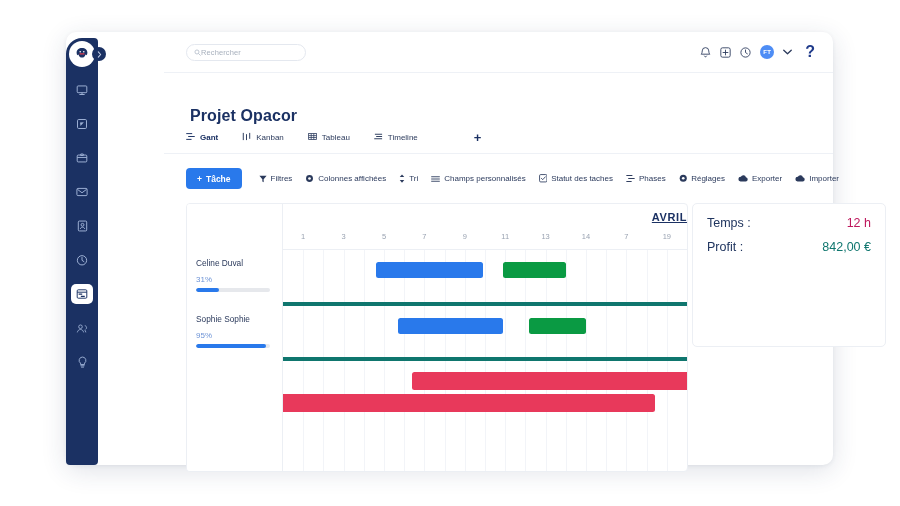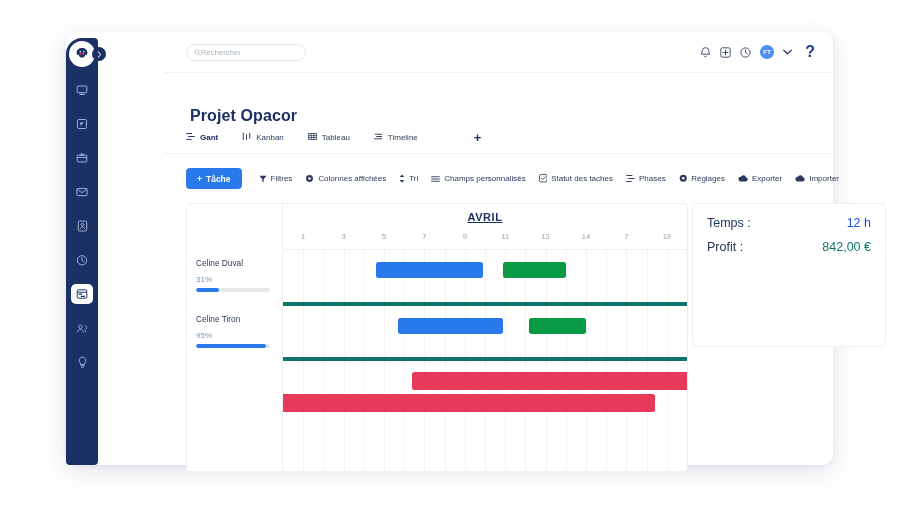--- a/index.html
+++ b/index.html
@@ -144,21 +144,21 @@
     position:absolute; left:0; top:0; width: 96px; height:100%;
     border-right: 1px solid #eceff4;
     background:#fff; z-index:3;
   }
   .gantt-head {
     position:absolute; left:0; top:0; right:0; height: 46px;
     border-bottom:1px solid #eceff4;
   }
   .month {
     position:absolute; left:96px; right:0; top: 7px;
-    text-align:center;
+    text-align:right;
     font-size: 11px; font-weight:bold; color:#1b3163;
     letter-spacing:.6px;
     text-decoration:underline;
   }
   .daynums { position:absolute; left:96px; right:0; top:28px; height:14px; }
   .daynum {
     position:absolute; top:0;
     font-size:7.5px; color:#9aa3b2;
     transform: translateX(-50%);
   }
@@ -438,21 +438,21 @@
                 <div class="r-fill" style="width: 31%;"></div>
               </div>
             </div>
             <div class="bars">
               <div class="bar" style="background: rgb(41, 121, 235); left: 23%; width: 26.5%; top: 12px;"></div>
               <div class="bar" style="background: rgb(10, 154, 67); left: 54.5%; width: 15.5%; top: 12px;"></div>
             </div>
           </div>
           <div class="row">
             <div class="row-info">
-              <div class="r-name">Celine Tiron</div>
+              <div class="r-name">Sophie Sophie</div>
               <div class="r-pct">95%</div>
               <div class="r-track">
                 <div class="r-fill" style="width: 95%;"></div>
               </div>
             </div>
             <div class="bars">
               <div class="bar" style="background: rgb(41, 121, 235); left: 28.5%; width: 26%; top: 12px;"></div>
               <div class="bar" style="background: rgb(10, 154, 67); left: 61%; width: 14%; top: 12px;"></div>
             </div>
           </div>
@@ -461,21 +461,21 @@
               <div class="bar" style="background: rgb(232, 57, 91); left: 32%; width: 70.5%; top: 11px; height: 18px;"></div>
               <div class="bar" style="background: rgb(232, 57, 91); left: -3%; width: 95%; top: 33px; height: 18px;"></div>
             </div>
           </div>
         </div>
     </div>
 
     <div class="stats">
       <div class="stat-row">
         <span class="stat-label">Temps :</span>
-        <span class="stat-value" id="sv1" style="color: #1d4ed8;">12 h</span>
+        <span class="stat-value" id="sv1" style="color: #be185d;">12 h</span>
       </div>
       <div class="stat-row">
         <span class="stat-label">Profit :</span>
         <span class="stat-value" id="sv3" style="color: #0f766e;">842,00 €</span>
       </div>
     </div>
 
   </div>
 
   <div class="rail">

